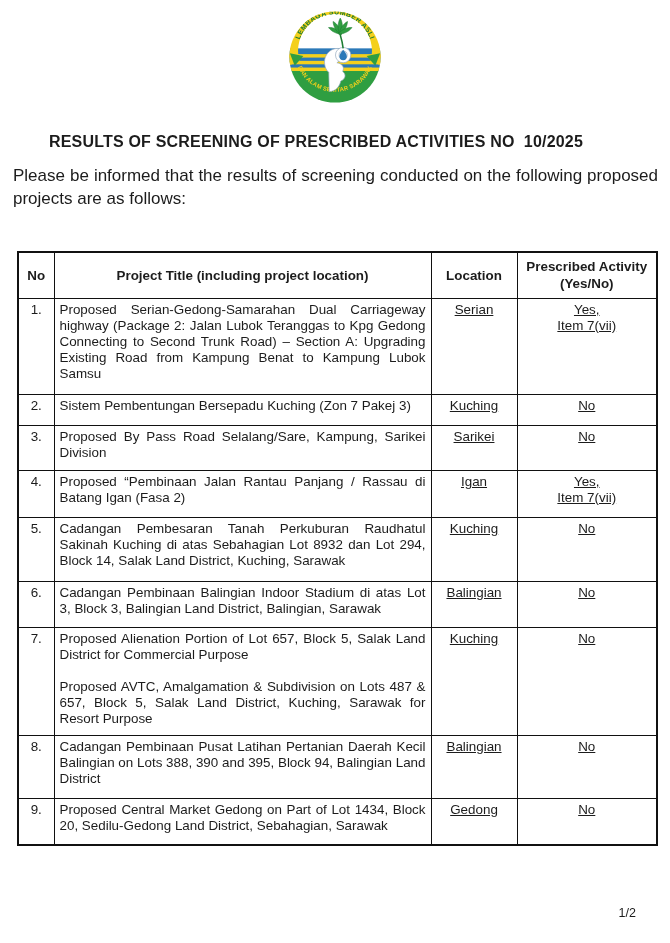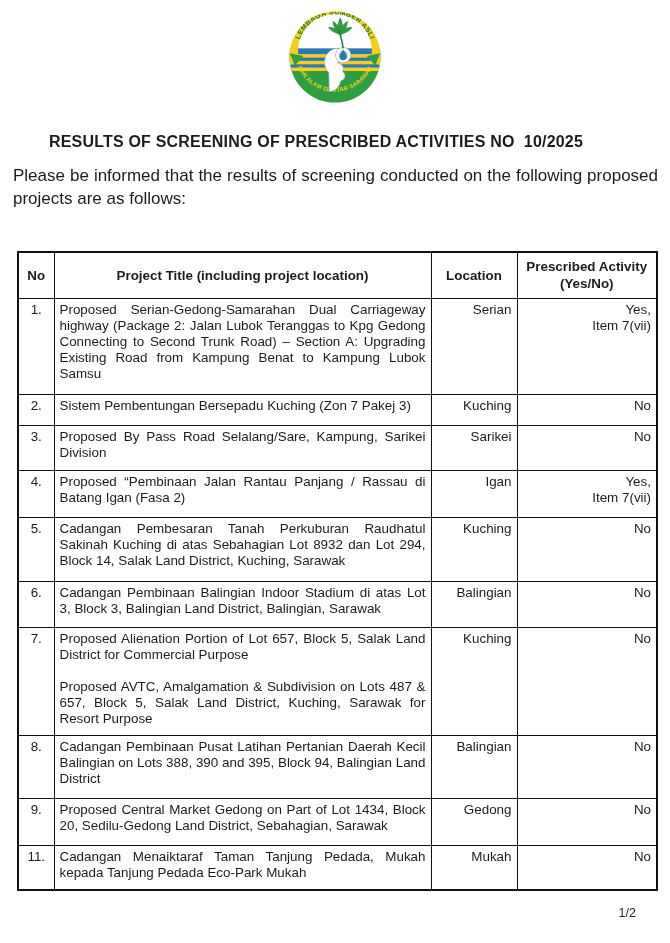--- a/index.html
+++ b/index.html
@@ -70,22 +70,23 @@
   td.cell-no {
     text-align: center;
     padding-left: 1px;
     padding-right: 1px;
   }
   td.cell-title {
     text-align: justify;
     white-space: pre-line;
   }
   td.cell-loc, td.cell-pa {
-    text-align: right;
+    text-align: center;
     white-space: pre-line;
+    text-decoration: underline;
   }
   .page-num {
     position: absolute;
     top: 906px;
     right: 34px;
     font-size: 12.5px;
   }
 </style>
 </head>
 <body>
@@ -206,22 +207,16 @@
     <td class="cell-title">Cadangan Pembinaan Pusat Latihan Pertanian Daerah Kecil Balingian on Lots 388, 390 and 395, Block 94, Balingian Land District</td>
     <td class="cell-loc">Balingian</td>
     <td class="cell-pa">No</td>
   </tr>
   <tr style="height:47px">
     <td class="cell-no">9.</td>
     <td class="cell-title">Proposed Central Market Gedong on Part of Lot 1434, Block 20, Sedilu-Gedong Land District, Sebahagian, Sarawak</td>
     <td class="cell-loc">Gedong</td>
     <td class="cell-pa">No</td>
   </tr>
-  <tr style="height:45px">
-    <td class="cell-no">11.</td>
-    <td class="cell-title">Cadangan Menaiktaraf Taman Tanjung Pedada, Mukah kepada Tanjung Pedada Eco-Park Mukah</td>
-    <td class="cell-loc">Mukah</td>
-    <td class="cell-pa">No</td>
-  </tr>
 </tbody>
   </table>
 
 <div class="page-num">1/2</div>
 
 </body></html>

